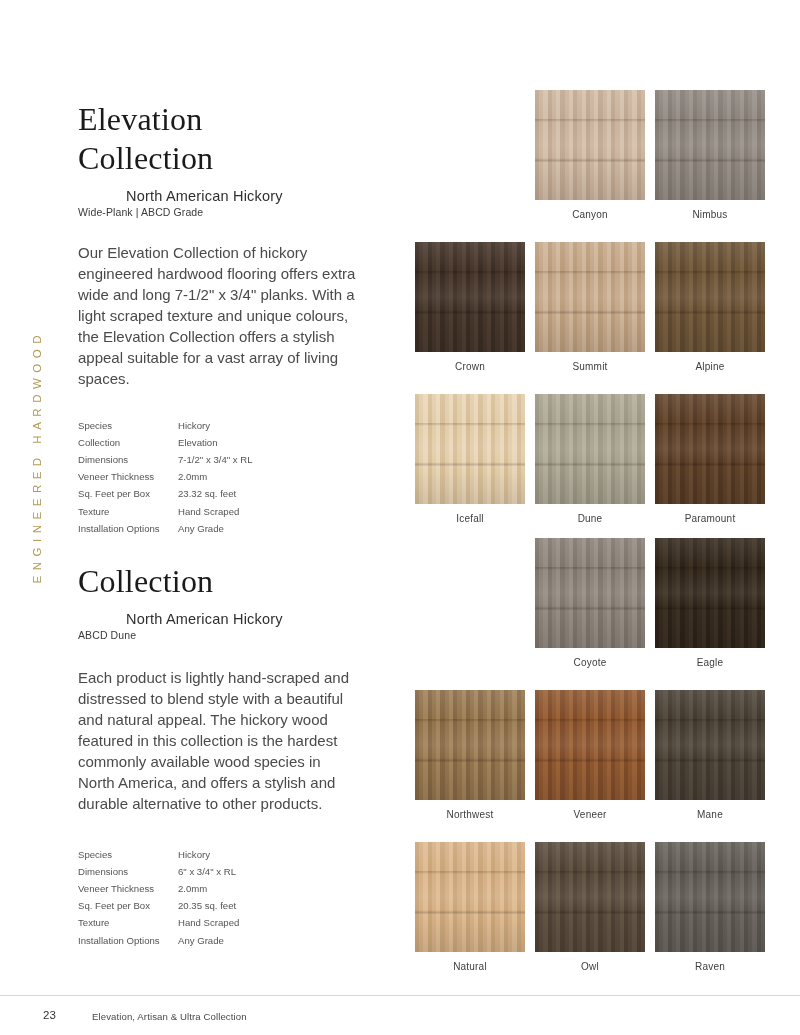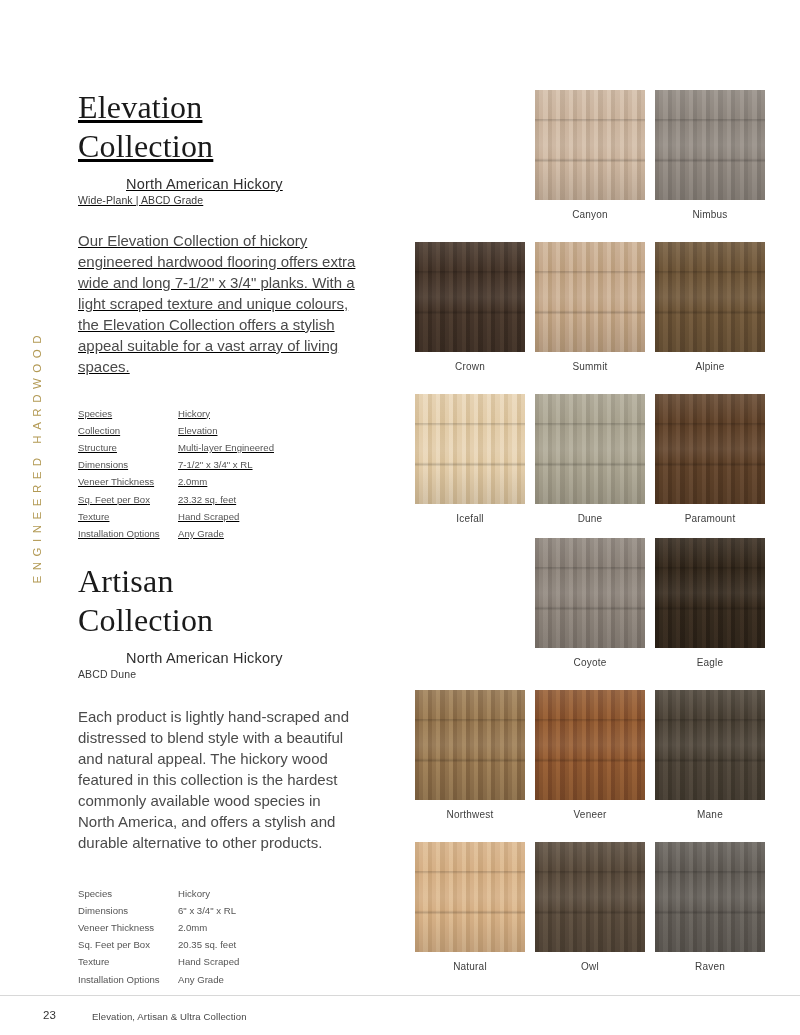--- a/index.html
+++ b/index.html
@@ -37,21 +37,21 @@
 
   
   .left-col {
     position: absolute;
     left: 78px;
     top: 0;
     width: 300px;
   }
 
   .section { position: absolute; left: 0; width: 300px; }
-  .section.elevation { top: 88px; text-decoration: underline; }
+  .section.elevation { top: 100px; }
   .section.artisan   { top: 562px; }
 
   .title {
     font-family: "Liberation Serif", serif;
     font-size: 32px;
     line-height: 39px;
     color: #1a1a1a;
     font-weight: 400;
     letter-spacing: 0.2px;
   }
@@ -187,24 +187,20 @@
       <tbody>
           <tr>
             <td class="k">Species</td>
             <td class="v">Hickory</td>
           </tr>
           <tr>
             <td class="k">Collection</td>
             <td class="v">Elevation</td>
           </tr>
           <tr>
-            <td class="k">Structure</td>
-            <td class="v">Multi-layer Engineered</td>
-          </tr>
-          <tr>
             <td class="k">Dimensions</td>
             <td class="v">7-1/2" x 3/4" x RL</td>
           </tr>
           <tr>
             <td class="k">Veneer Thickness</td>
             <td class="v">2.0mm</td>
           </tr>
           <tr>
             <td class="k">Sq. Feet per Box</td>
             <td class="v">23.32 sq. feet</td>
@@ -215,21 +211,20 @@
           </tr>
           <tr>
             <td class="k">Installation Options</td>
             <td class="v">Any Grade</td>
           </tr>
         </tbody>
     </table>
   </div>
 
   <div class="section artisan">
-    <div class="title">Artisan</div>
     <div class="title">Collection</div>
     <div class="subtitle">North American Hickory</div>
     <div class="subtitle2">ABCD Dune</div>
     <div class="body-copy">Each product is lightly hand-scraped and distressed to blend style with a beautiful and natural appeal. The hickory wood featured in this collection is the hardest commonly available wood species in North America, and offers a stylish and durable alternative to other products.</div>
     <table class="spec-table">
       <tbody>
           <tr>
             <td class="k">Species</td>
             <td class="v">Hickory</td>
           </tr>

